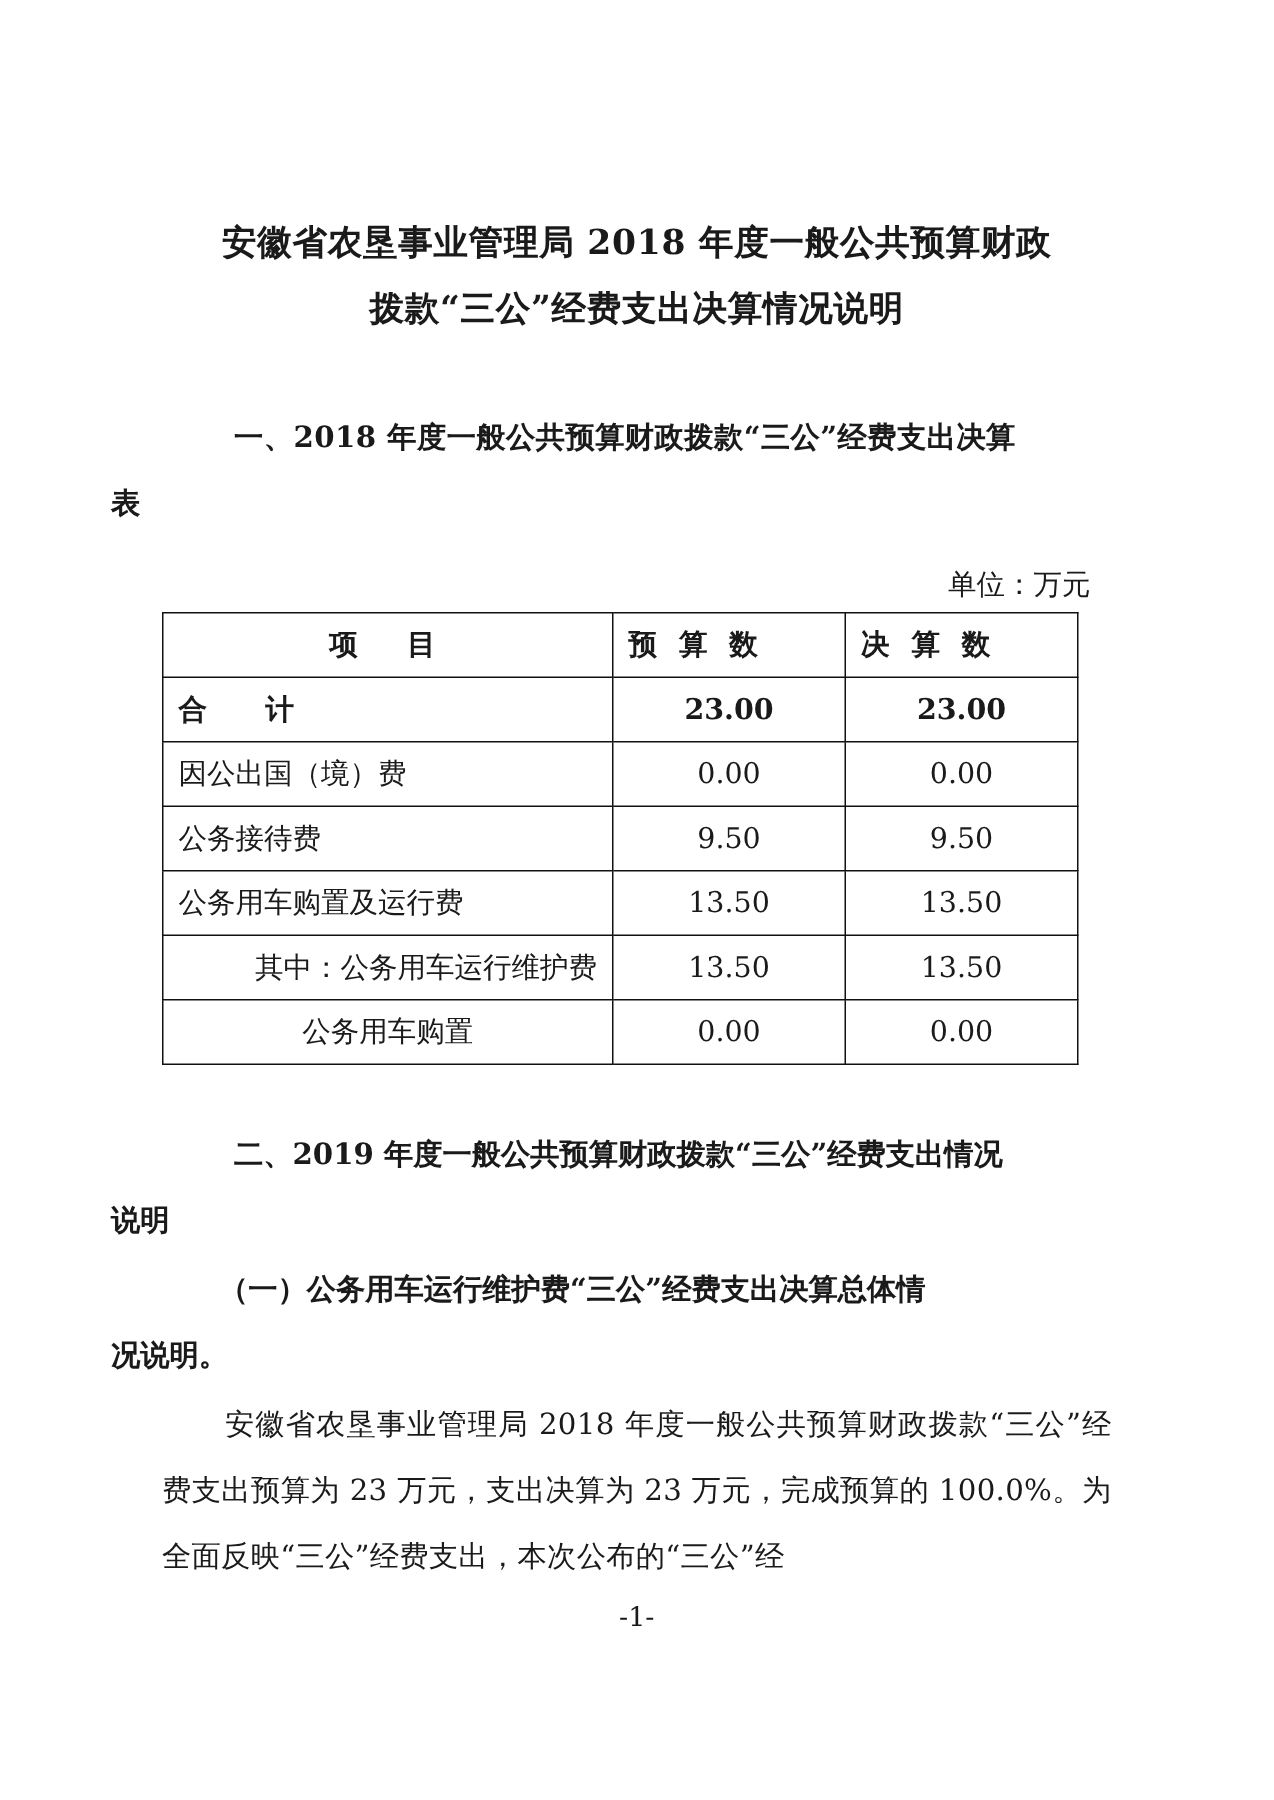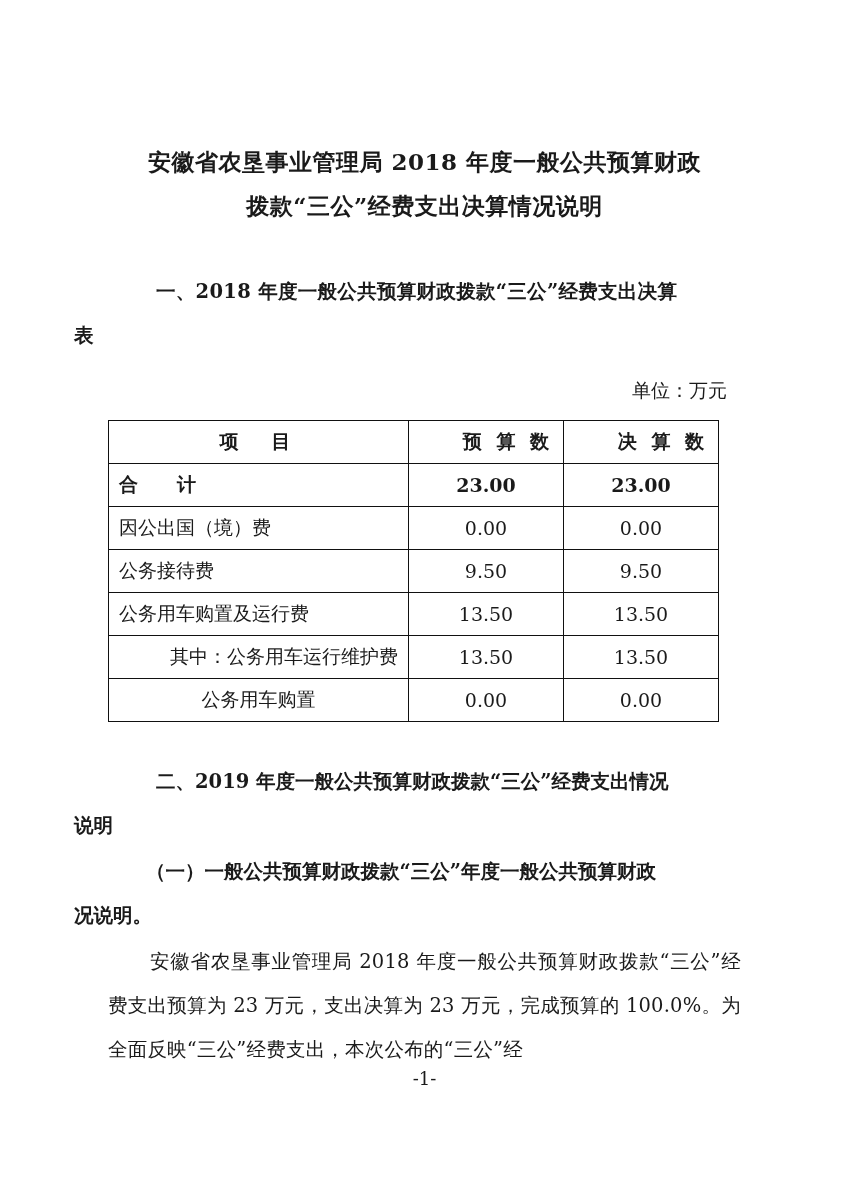--- a/index.html
+++ b/index.html
@@ -57,42 +57,42 @@
   .unit-line {
     text-align: right;
     font-size: 19px;
     line-height: 36px;
     margin-top: 14px;
     padding-right: 14px;
   }
   table.budget {
     border-collapse: collapse;
     width: 610px;
-    margin-top: 12px;
+    margin-top: 0;
     margin-left: 0px;
     table-layout: fixed;
   }
   table.budget td {
     border: 1.3px solid #111;
     height: 42px;
     font-size: 19px;
     padding: 0 10px;
     vertical-align: middle;
   }
   table.budget col.c1 { width: 300px; }
   table.budget col.c2 { width: 155px; }
   table.budget col.c3 { width: 155px; }
   .th {
     font-weight: bold;
     text-align: center;
     letter-spacing: 7px;
   }
   .th-plain {
     font-weight: bold;
-    text-align: right;
+    text-align: left;
     letter-spacing: 4px;
   }
   .row-total-label {
     font-weight: bold;
     text-align: left;
     letter-spacing: 10px;
   }
   .num {
     text-align: center;
     font-size: 19px;
@@ -202,21 +202,21 @@
           <td class="cell-center">公务用车购置</td>
           <td class="num">0.00</td>
           <td class="num">0.00</td>
         </tr>
       </tbody>
     </table>
 
     <div class="body-heading">二、2019 年度一般公共预算财政拨款“三公”经费支出情况</div>
     <div class="body-heading cont2">说明</div>
 
-    <div class="sub-heading">（一）一般公共预算财政拨款“三公”年度一般公共预算财政</div>
+    <div class="sub-heading">（一）公务用车运行维护费“三公”经费支出决算总体情</div>
     <div class="sub-heading cont3">况说明。</div>
 
     <p class="para">安徽省农垦事业管理局 2018 年度一般公共预算财政拨款“三公”经费支出预算为 23 万元，支出决算为 23 万元，完成预算的 100.0%。为全面反映“三公”经费支出，本次公布的“三公”经</p>
 
   </div>
 
   <div class="pager">-1-</div>
 
 </div>
 

